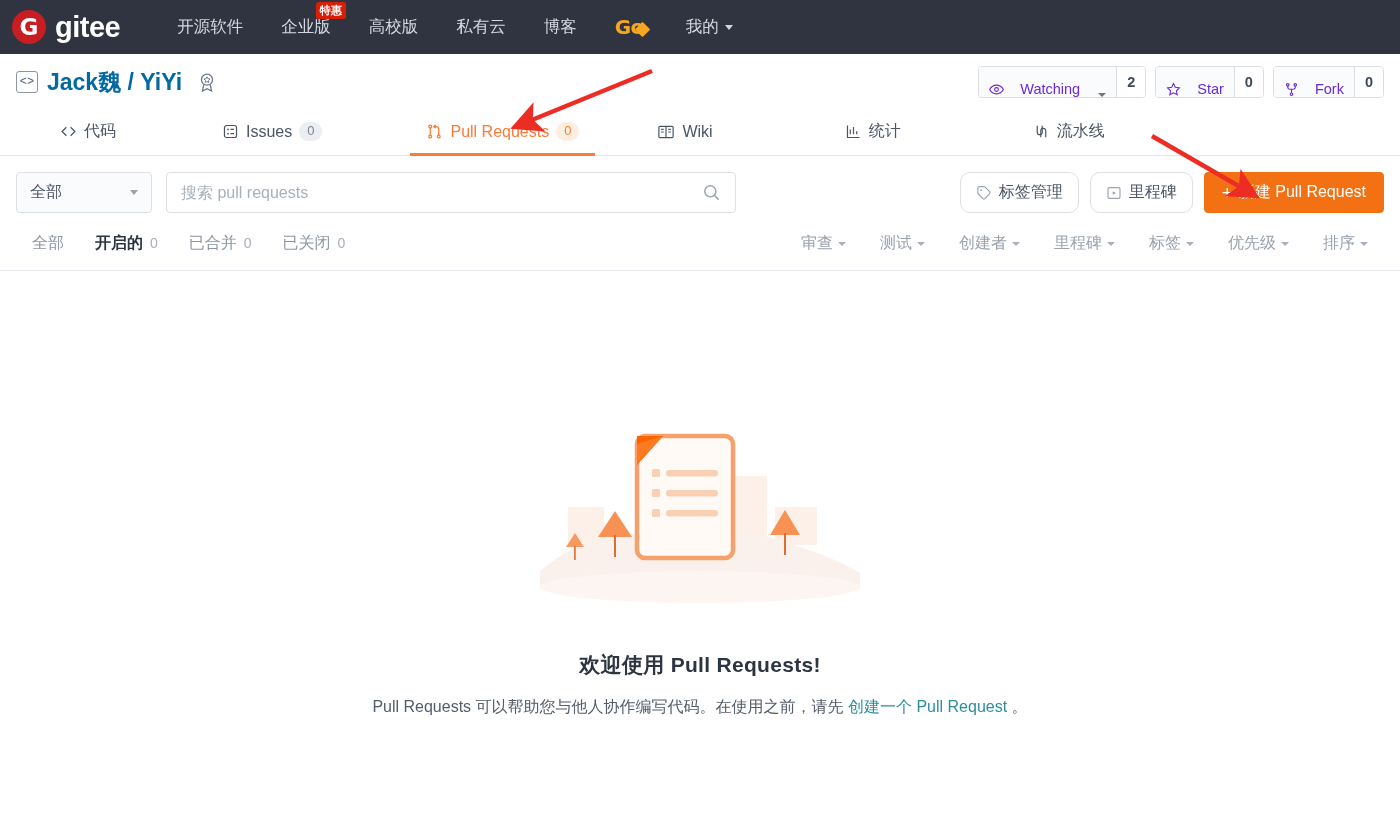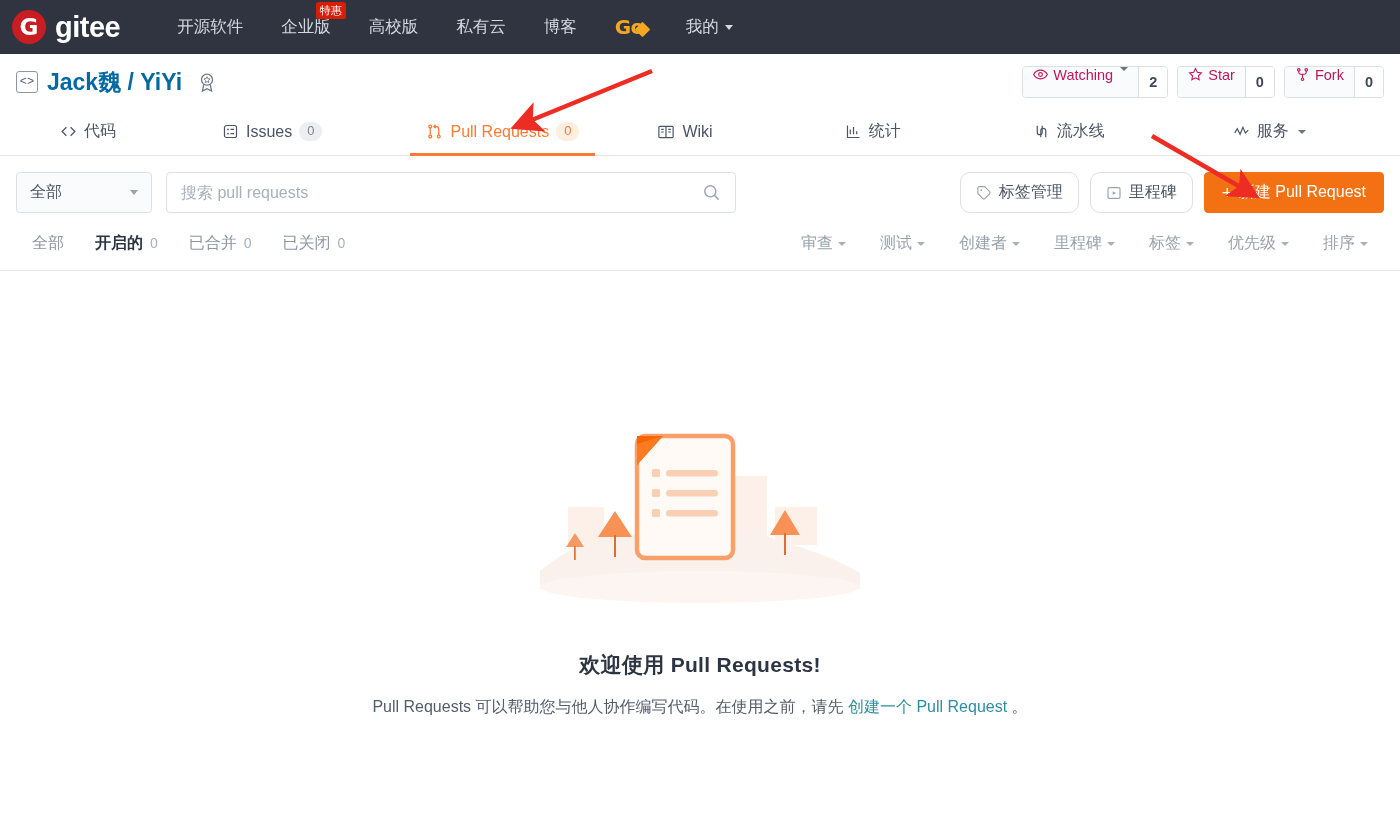--- a/index.html
+++ b/index.html
@@ -37,21 +37,21 @@
     color: #d3d8e0; font-size: 16.5px;
     padding: 0 19px; height: 54px;
     display: flex; align-items: center; cursor: pointer;
     white-space: nowrap;
   }
   .nav-badge {
     position: absolute; top: 2px; right: 4px;
     background: #d81e06; color: #fff;
     font-size: 11px; line-height: 1;
     padding: 2.5px 3.5px 3px; border-radius: 2.5px;
-    font-weight: normal; letter-spacing: 0.2px; text-align: right;
+    font-weight: bold; letter-spacing: 0.2px; text-align: right;
   }
   .nav-go {
     color: #f5a623; font-size: 20px; font-weight: bold;
     font-family: "DejaVu Sans", sans-serif;
     position: relative; letter-spacing: -0.5px;
   }
   .go-diamond {
     display: inline-block; width: 11px; height: 11px;
     background: #f5a623; transform: rotate(45deg);
     margin-left: -7px; vertical-align: -1px; border-radius: 1px;
@@ -114,22 +114,22 @@
     letter-spacing: 0px; white-space: nowrap;
   }
   .repo-badge-icon { margin-left: 5px; color: #6c7789; display: flex; align-items: center; }
   .repo-actions { margin-left: auto; display: flex; align-items: center; gap: 9px; }
   .btn-group {
     display: flex; align-items: stretch; height: 32px;
     border: 1px solid #dbdee3; border-radius: 4px;
     background: #fff; overflow: hidden; cursor: pointer;
   }
   .bg-main {
-    display: flex; align-items: flex-start; gap: 5px;
-    padding: 0 10px; font-size: 14.5px; color: #be185d;
+    display: flex; align-items: flex-end; gap: 16px;
+    padding: 0 10px; font-size: 14.5px; color: #6d28d9;
     background: #fafbfc;
   }
   .bg-count {
     display: flex; align-items: center; padding: 0 10px;
     font-size: 14.5px; font-weight: bold; color: #3f4857;
     border-left: 1px solid #dbdee3; background: #fff;
   }
   .tiny-caret {
     width: 0; height: 0;
     border-left: 4px solid transparent;
@@ -396,27 +396,20 @@
   </div>
 
   <div class="tab" style="margin-left:100px;">
     <svg width="17" height="17" viewBox="0 0 24 24" fill="none" stroke="currentColor" stroke-width="1.7">
       <path d="M6 4v9a3.5 3.5 0 0 0 3.5 3.5h0A3.5 3.5 0 0 0 13 13V4"></path>
       <path d="M11 20V11a3.5 3.5 0 0 1 3.5-3.5h0A3.5 3.5 0 0 1 18 11v9"></path>
     </svg>
     <span>流水线</span>
   </div>
 
-  <div class="tab" style="margin-left:96px;">
-    <svg width="17" height="17" viewBox="0 0 24 24" fill="none" stroke="currentColor" stroke-width="1.7">
-      <path d="M2.5 14l3.5-6 4 8 4-10 3.5 8 4-4"></path>
-    </svg>
-    <span>服务</span>
-    <span class="tiny-caret"></span>
-  </div>
 
 </div>
 
 <div class="toolbar">
   <div class="filter-select">
     <span>全部</span>
     <span class="sel-caret"></span>
   </div>
 
   <div class="search-pr">

